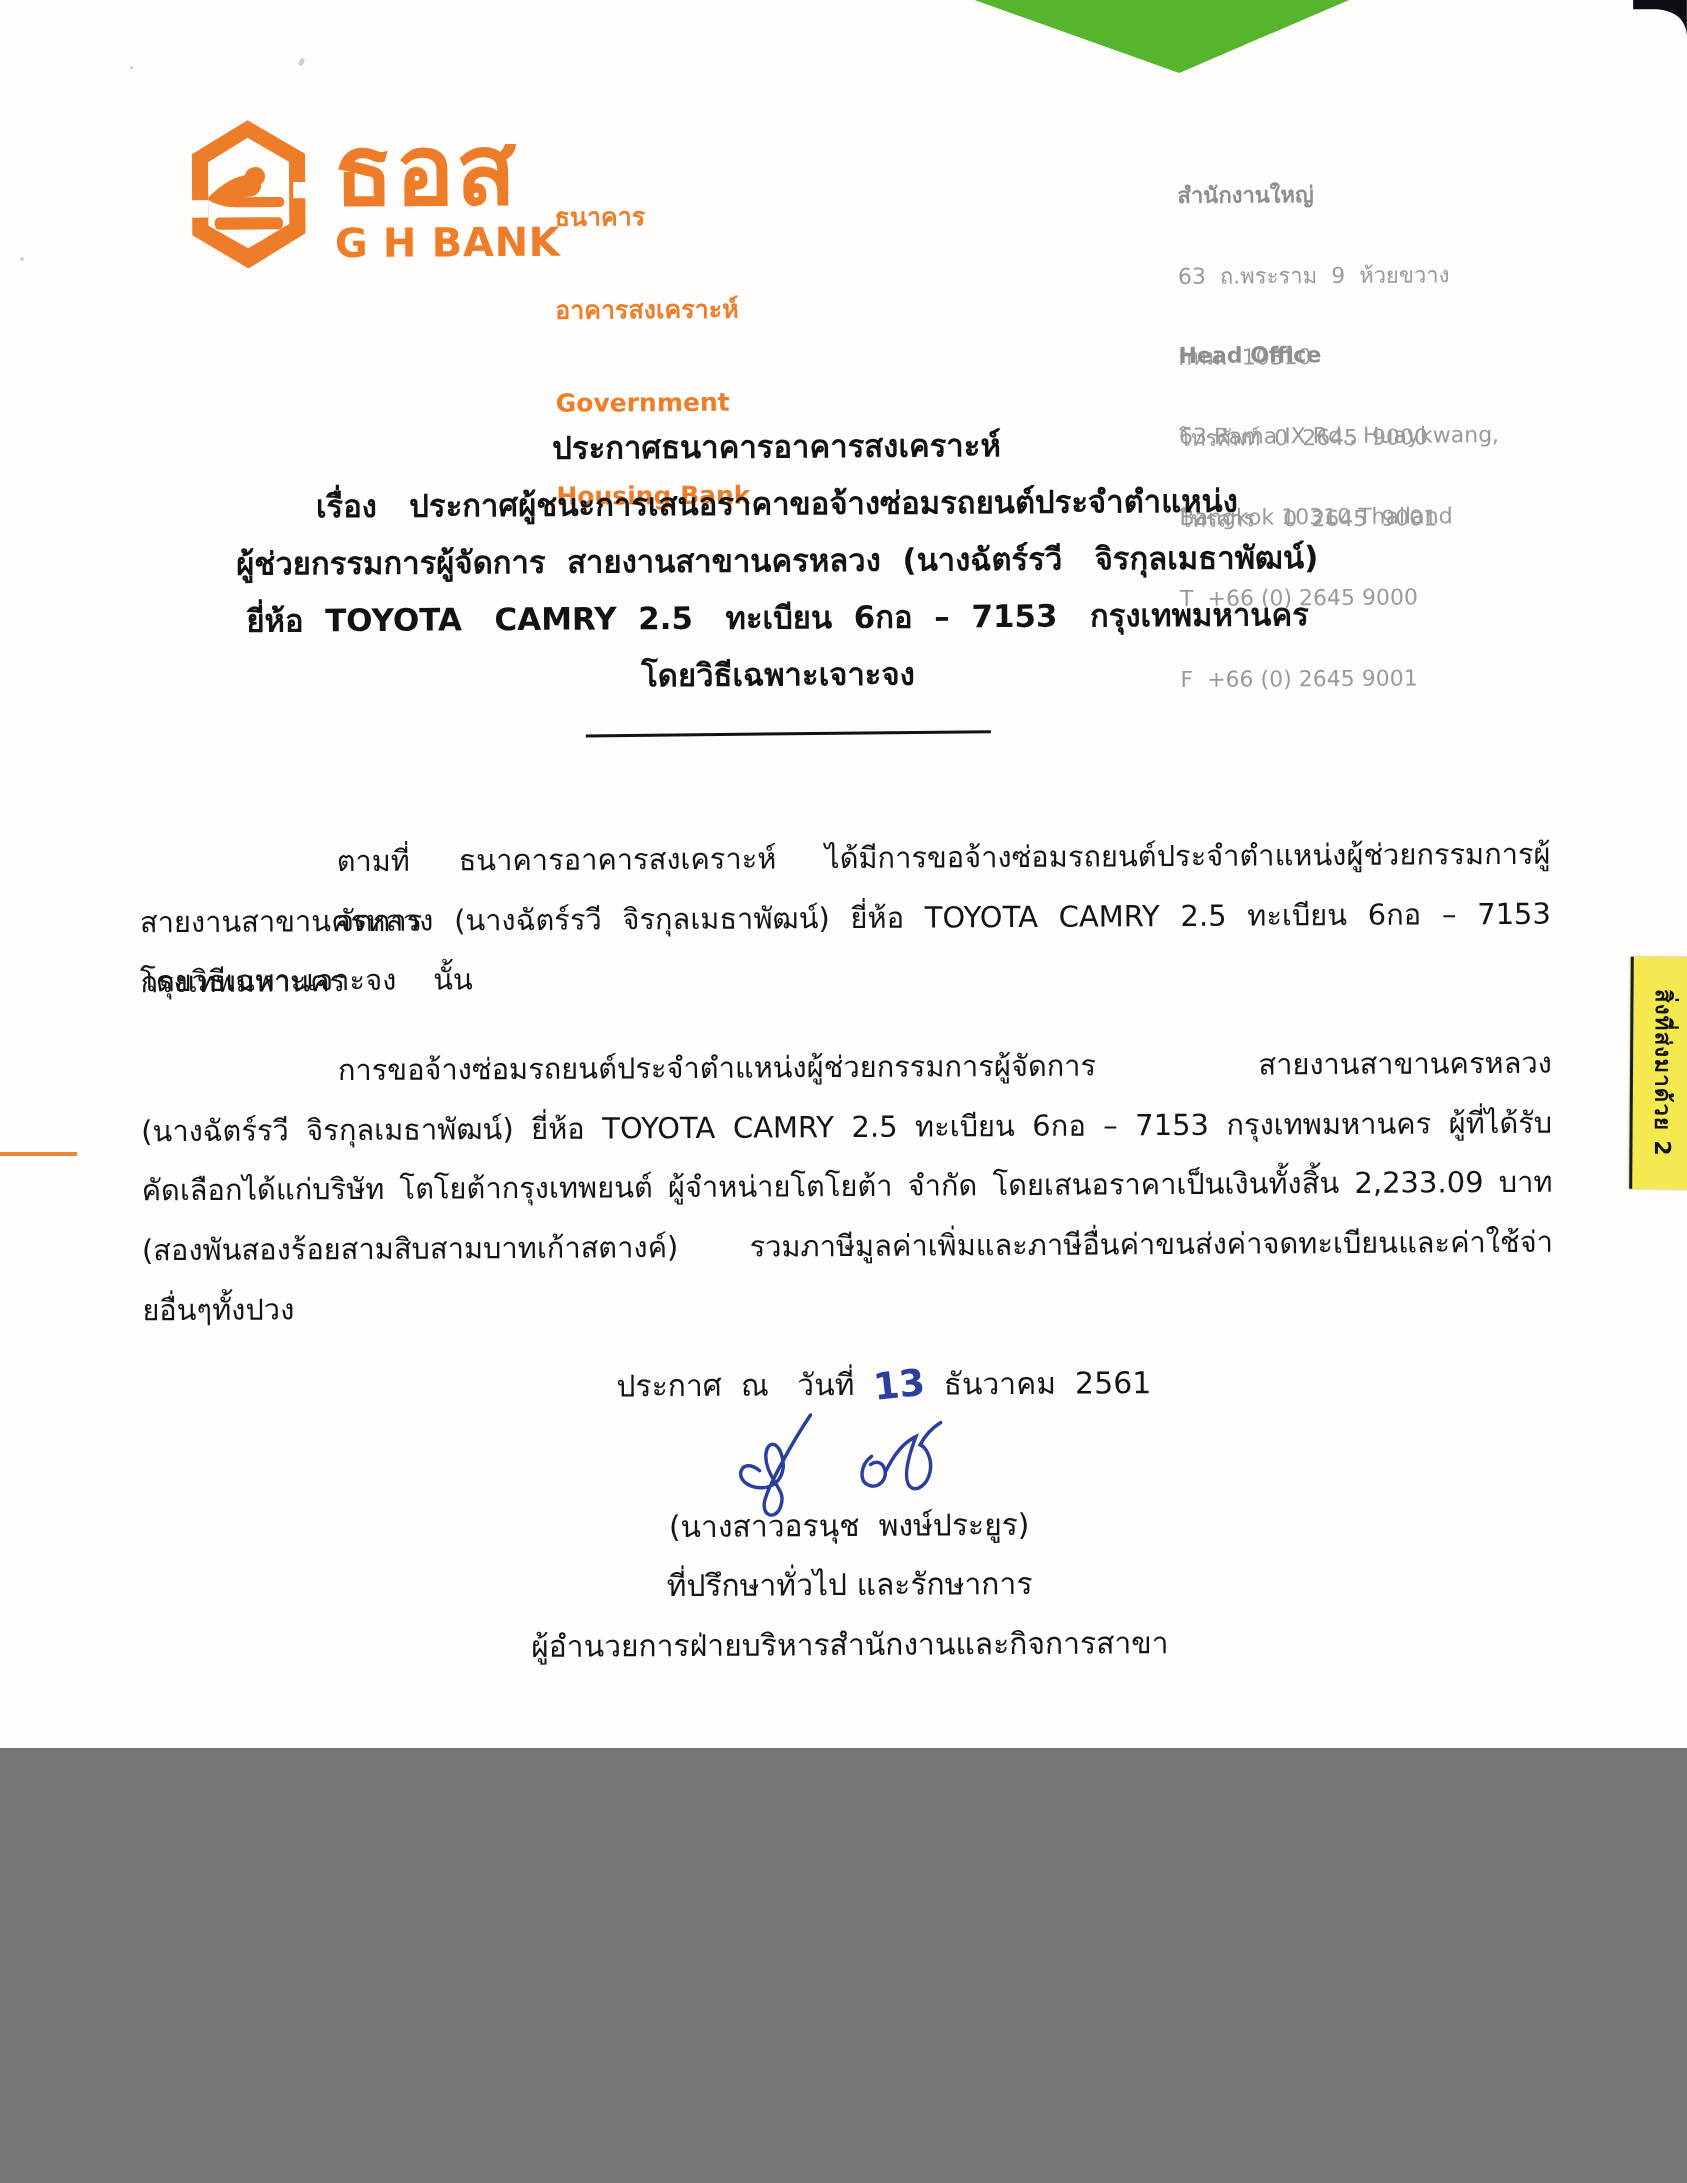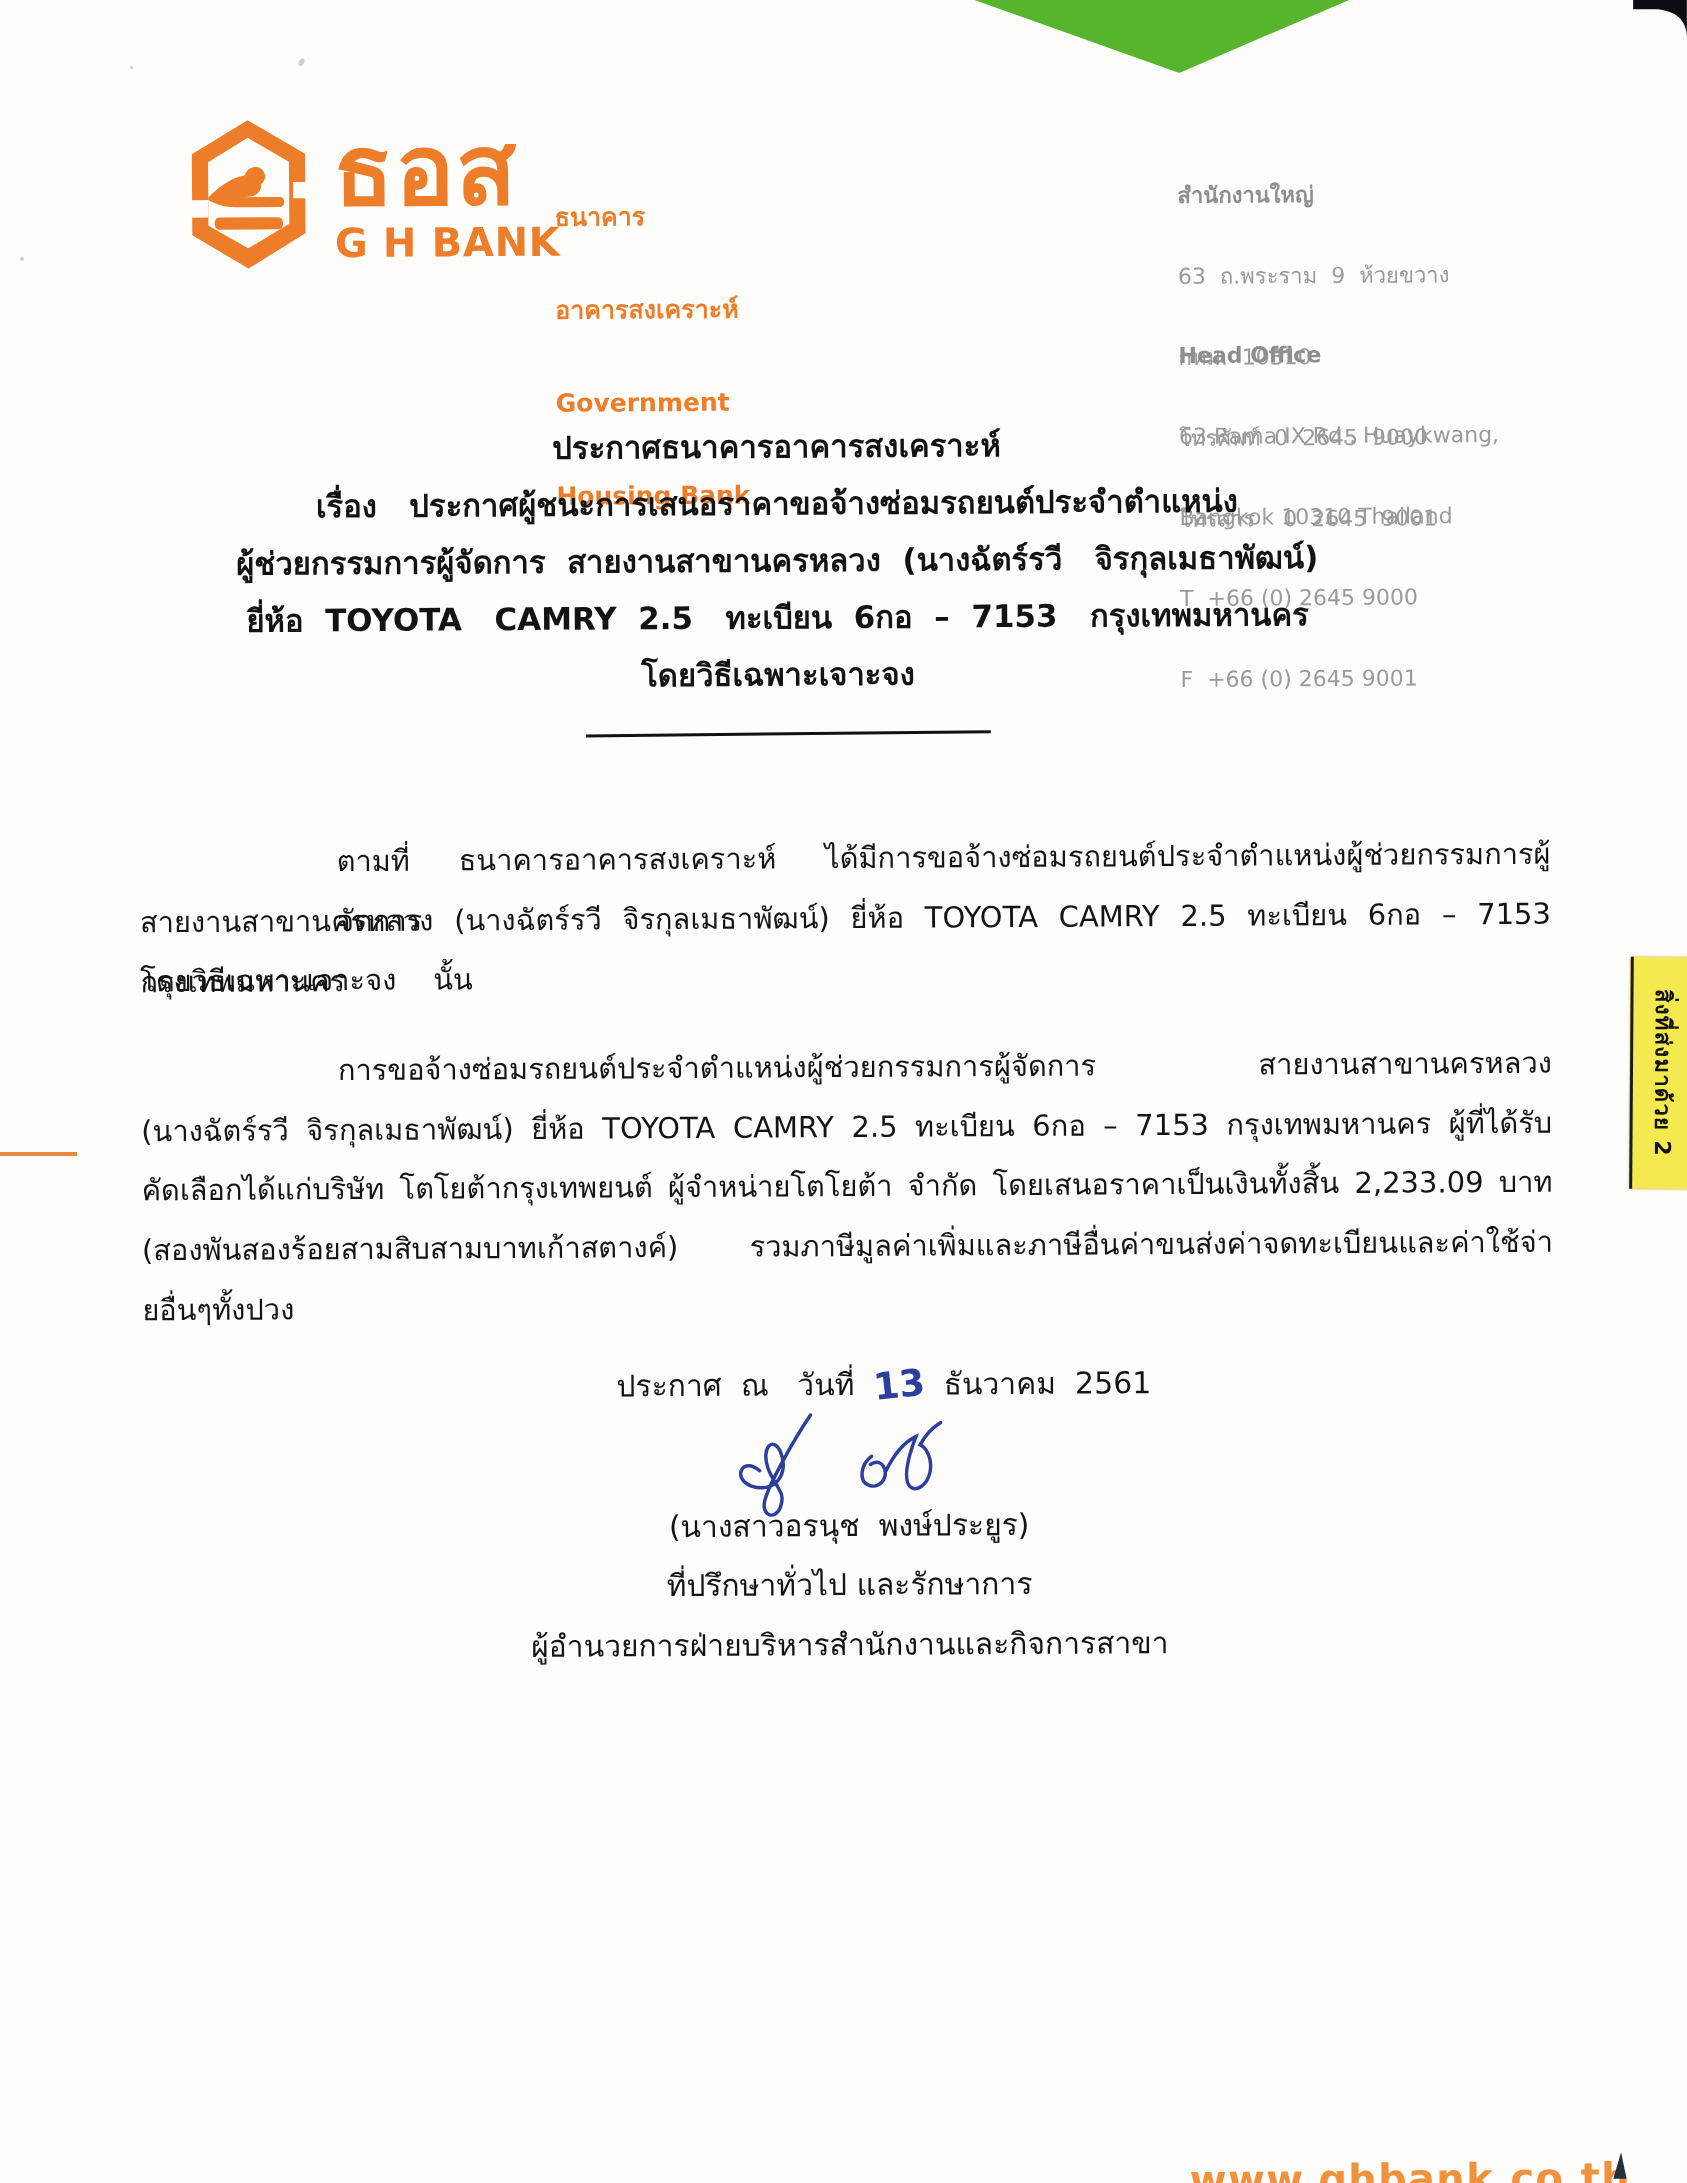--- a/index.html
+++ b/index.html
@@ -7,21 +7,21 @@
     --orange:#ee7d2a;
     --green:#57b42d;
     --gray:#9a9a9a;
     --yellow:#f4e94e;
     --ink:#16151
 4;
     --blue:#2b3f9e;
   }
   .page{
     position:relative;
-    width:1687px;height:2183px;
+    width:1687px;height:1748px;
     background:#fefdfb;
     overflow:hidden;
     font-family:"DejaVu Sans", sans-serif;
     color:#161616;
   }
   .abs{position:absolute;}
   .content{position:absolute;left:0;top:0;width:1687px;height:2183px;
     transform:rotate(-0.35deg);transform-origin:844px 1092px;}
 
   

